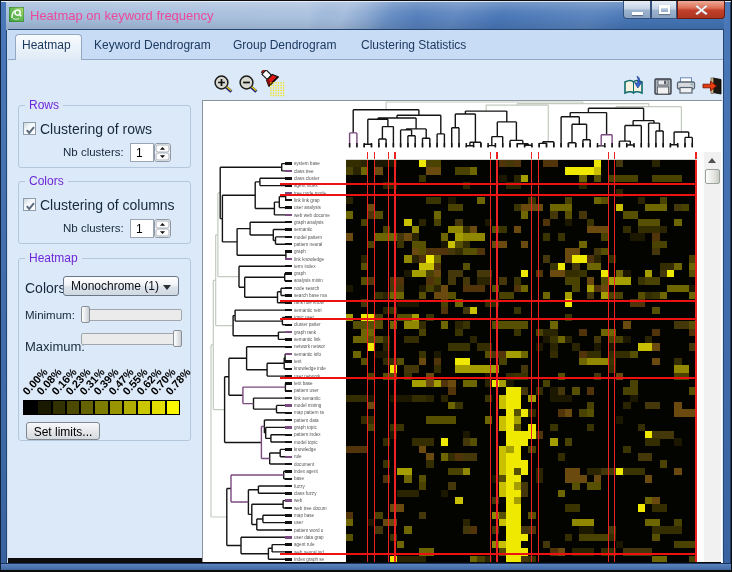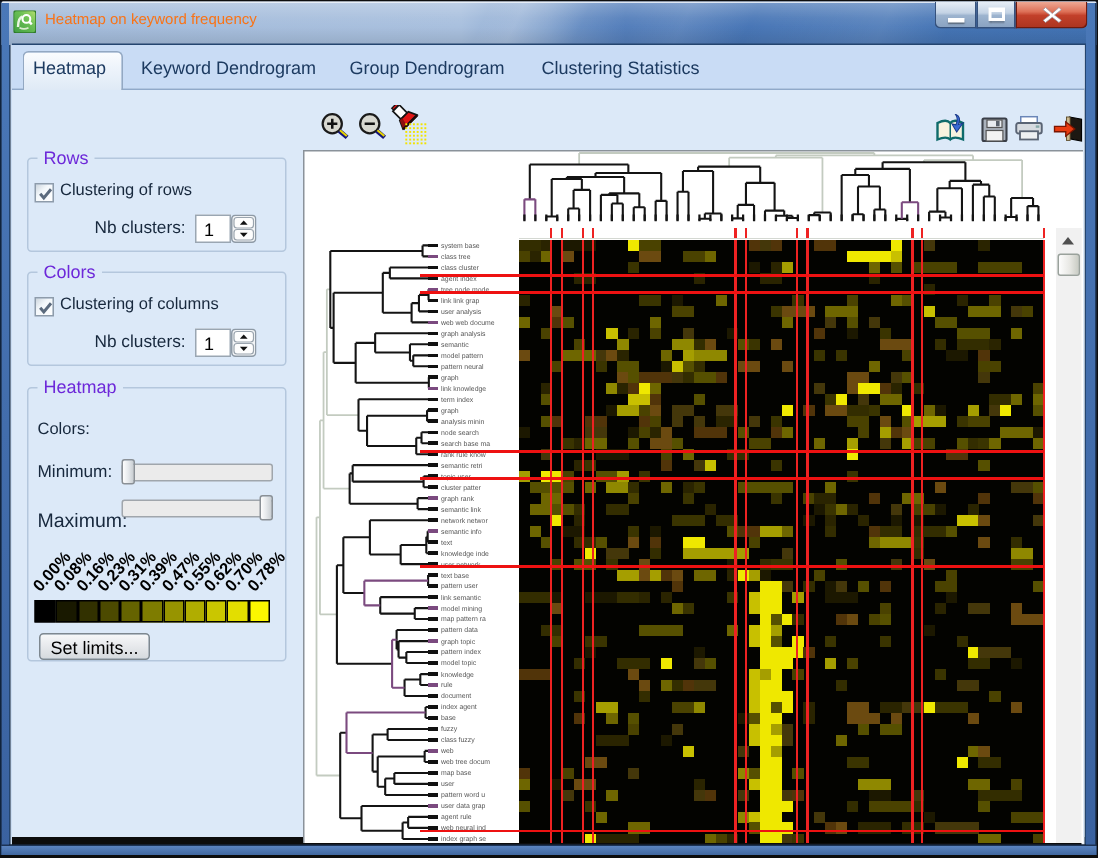--- a/index.html
+++ b/index.html
@@ -6,21 +6,21 @@
 .abs {position:absolute}
 #titlebar {left:0;top:0;width:732px;height:30px;border-radius:4px 4px 0 0;overflow:hidden;
  background:linear-gradient(90deg,#a3bbda 0%,#a9c0de 42%,#7e9fcc 50%,#4a77b7 57%,#4876b6 70%,#4273b4 100%);
 }
 #titlebar .streak {position:absolute;inset:0;
  background:linear-gradient(115deg,rgba(255,255,255,0) 44%,rgba(255,255,255,.18) 47%,rgba(255,255,255,0) 53%,rgba(255,255,255,.12) 62%,rgba(255,255,255,0) 68%,rgba(255,255,255,.10) 80%,rgba(255,255,255,0) 86%);}
 #titlebar .shade {position:absolute;inset:0;
  background:linear-gradient(180deg,rgba(255,255,255,.28),rgba(255,255,255,.06) 40%,rgba(255,255,255,0) 60%,rgba(0,0,0,.10));}
 #topline {left:0;top:0;width:732px;height:1px;background:#0d0d0d;border-radius:4px 4px 0 0}
 #topline2 {left:1px;top:1px;width:730px;height:1px;background:#f0f5fb;opacity:.85;border-radius:4px 4px 0 0}
-#title-text {left:30px;top:8px;font-size:10px;color:#f97316}
+#title-text {left:30px;top:8px;font-size:13px;color:#ec4899}
 #navline {left:8px;top:29px;width:716px;height:1px;background:#24456f}
 
 #bl1 {left:0;top:1px;width:1px;height:569px;background:#10233c}
 #bl2 {left:1px;top:2px;width:5px;height:568px;background:linear-gradient(180deg,#4a78b8,#3a62a0)}
 #bl3 {left:6px;top:30px;width:1px;height:533px;background:#24456f}
 #bl4 {left:7px;top:30px;width:1px;height:533px;background:#cadcf2}
 #br1 {left:731px;top:1px;width:1px;height:569px;background:#0e0e10}
 #br2 {left:730px;top:2px;width:1px;height:568px;background:#223c5f}
 #br3 {left:724px;top:2px;width:6px;height:568px;background:linear-gradient(180deg,#4a78b8,#3a62a0)}
 #br4 {left:723px;top:30px;width:1px;height:533px;background:#24456f}
@@ -33,21 +33,21 @@
 
 #tabline {left:0px;top:29px;width:715px;height:1px;background:#90a9c9}
 .tabtxt {top:8px;font-size:12px;color:#1c3a60;white-space:nowrap}
 #seltab {left:7px;top:4px;width:67px;height:26px;border:1px solid #93a8c2;border-bottom:none;
  border-radius:4px 4px 0 0;background:linear-gradient(180deg,#fafcfe,#eef4fb 40%,#dfeaf6);}
 
 .ticon {position:absolute}
 
 .gb {position:absolute;left:10px;width:173px;border:1px solid #b4c7dd;border-radius:3px}
 .gbt {position:absolute;left:6px;top:-8px;background:#dce9f8;padding:0 4px;font-size:12px;color:#6d28d9}
-.lbl {position:absolute;font-size:11px;color:#17283d;white-space:nowrap}
+.lbl {position:absolute;font-size:14px;color:#17283d;white-space:nowrap}
 .cb {position:absolute;width:13px;height:13px;background:linear-gradient(135deg,#cdd6de,#f4f8fb 40%,#fff);border:1px solid #8e9cab}
 .field {position:absolute;width:24px;height:19px;background:#fff;border:1px solid #9aa6b2;font-size:12px;color:#000;padding:2px 0 0 5px}
 
 #combo {width:116px;height:20px;border:1px solid #68788a;border-radius:3px;
  background:linear-gradient(180deg,#fefefe,#f0f3f6 45%,#dde3ea 55%,#d0d8e0);}
 #combo .ct {position:absolute;left:7px;top:2px;font-size:12px;color:#0c1118}
 #combo .ar {position:absolute;right:7px;top:8px;width:0;height:0;border-left:4px solid transparent;border-right:4px solid transparent;border-top:5px solid #2a2e33}
 
 .groove {position:absolute;height:12px;background:#ebebeb;border:1px solid #a0a6ac;border-radius:2px}
 .handle {position:absolute;width:9px;height:17px;background:linear-gradient(90deg,#fdfdfd,#e6e9ec 50%,#c9ced2);border:1px solid #8a9096;border-radius:2px}
@@ -241,20 +241,24 @@
 <rect x="2" y="2" width="13" height="7" rx="2" fill="#fdfdfd" stroke="#9aa4ae" stroke-width="0.8"></rect>
 <rect x="2" y="10" width="13" height="7" rx="2" fill="#fdfdfd" stroke="#9aa4ae" stroke-width="0.8"></rect>
 <path d="M5.9 6.8 L8.5 4 L11.1 6.8 Z" fill="#111"></path>
 <path d="M5.9 12.2 L11.1 12.2 L8.5 15 Z" fill="#111"></path>
 </svg></div>
   </div>
 
   <div class="gb" style="top:228px;height:183px">
    <div class="gbt">Heatmap</div>
    <div class="lbl" style="left:6px;top:21px">Colors:</div>
+   <div class="abs" id="combo" style="left:44px;top:17px">
+          <div class="ct">Monochrome (1)</div>
+          <div class="ar"></div>
+        </div>
    <div class="lbl" style="left:6px;top:50px;font-size:11.5px">Minimum:</div>
    <div class="groove" style="left:62px;top:50px;width:101px"></div>
    <div class="handle" style="left:62px;top:47px"></div>
    <div class="lbl" style="left:6px;top:80px;font-size:13px">Maximum:</div>
    <div class="groove" style="left:62px;top:74px;width:101px"></div>
    <div class="handle" style="left:154px;top:71px"></div>
    <div class="abs" style="left:4px;top:100px;width:170px;height:38px">
           <div class="pct" style="left:6px">0.00%</div>
           <div class="pct" style="left:20px">0.08%</div>
           <div class="pct" style="left:35px">0.16%</div>

